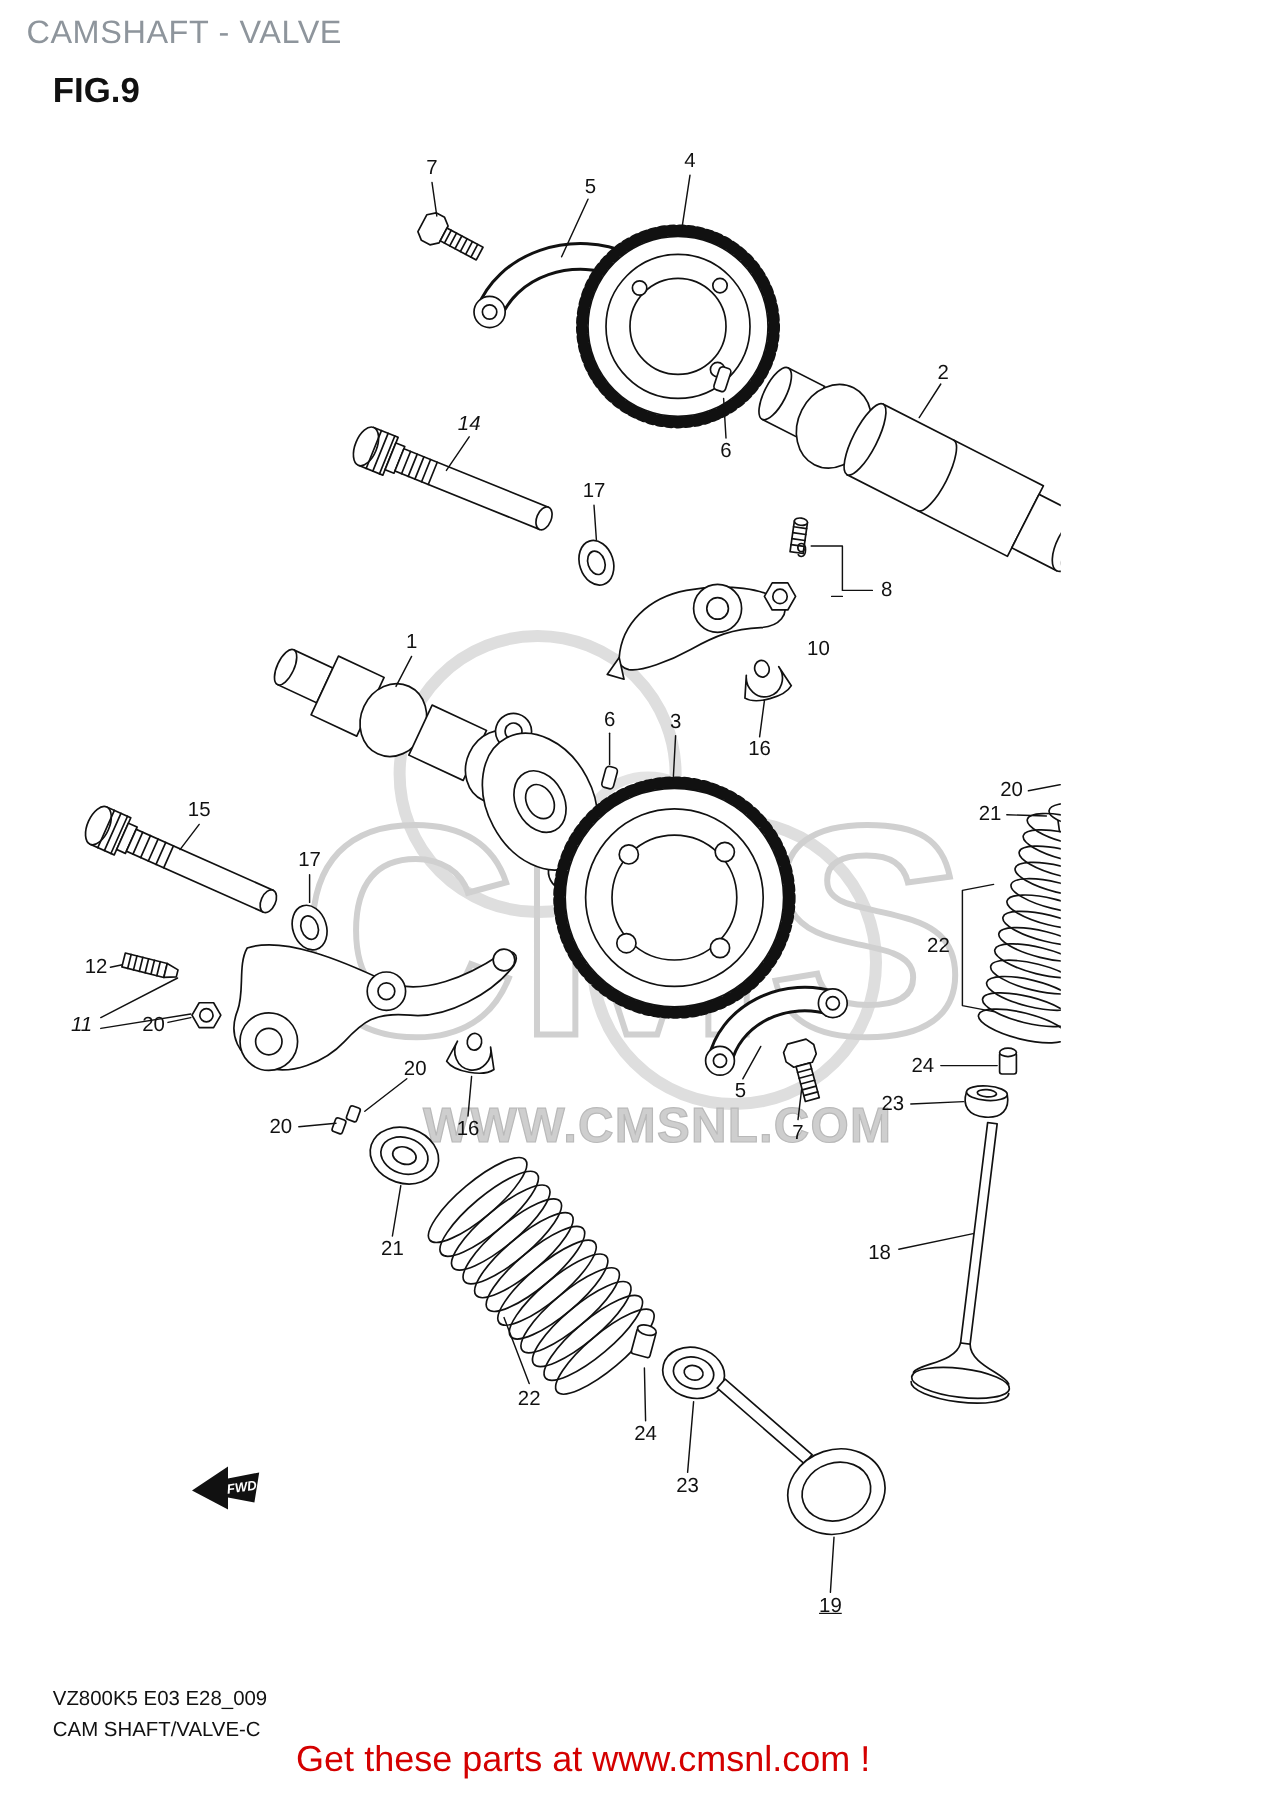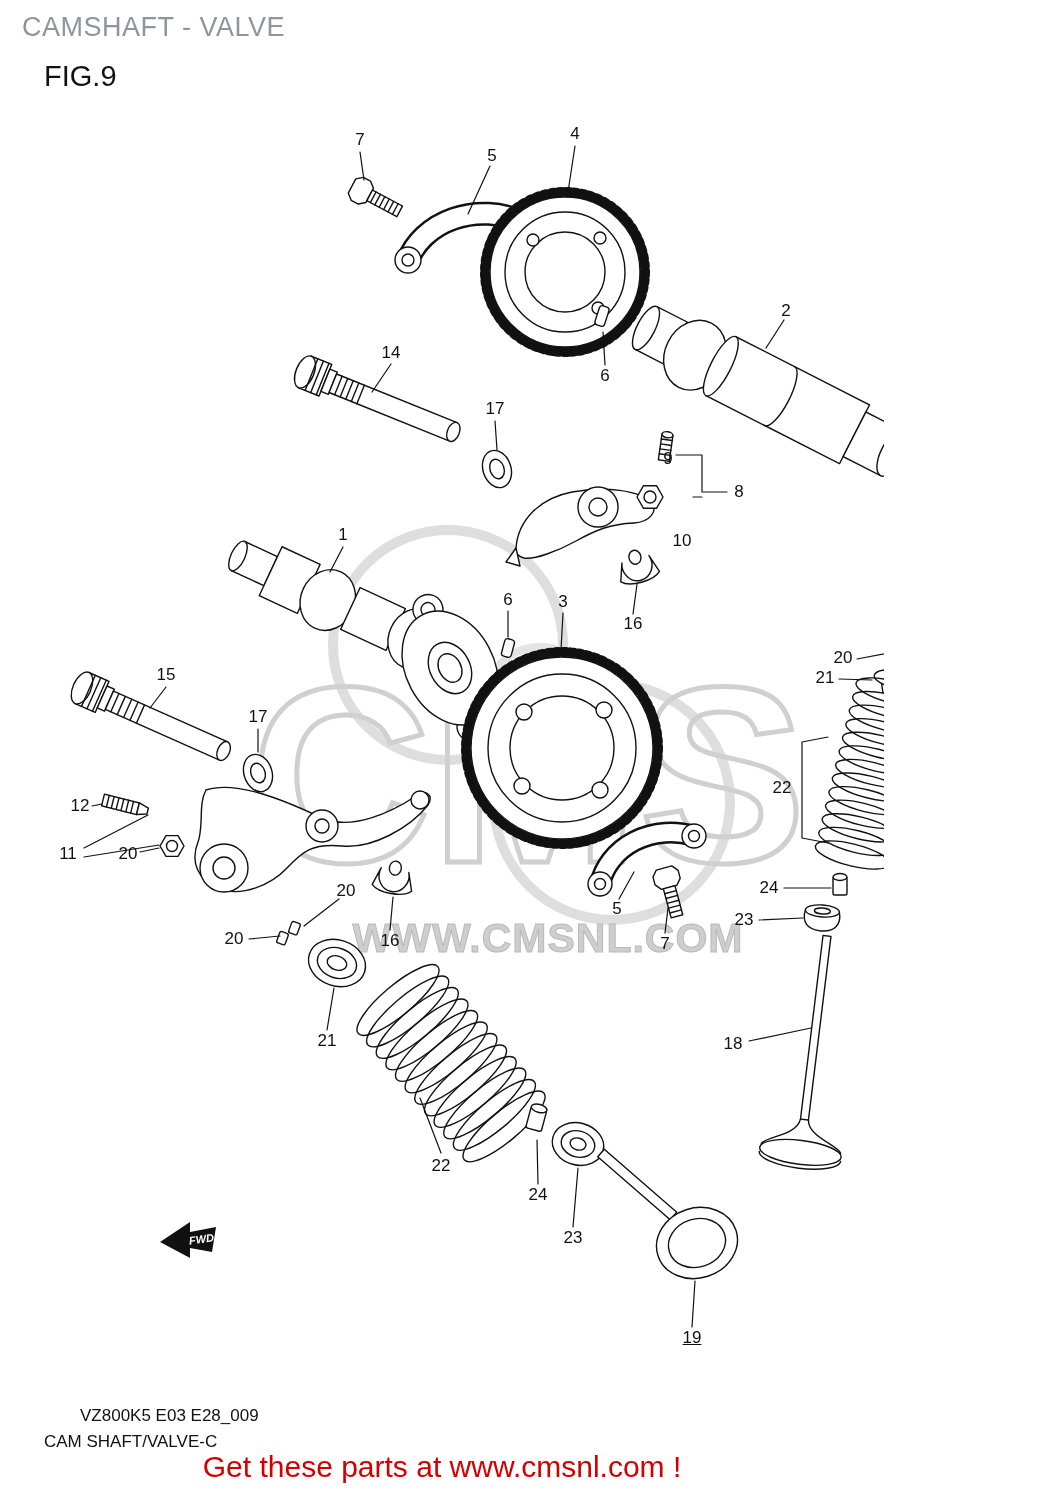--- a/index.html
+++ b/index.html
@@ -1,26 +1,26 @@
 <!DOCTYPE html>
 <html><head>
 <meta charset="utf-8">
 <style>
   html,body{margin:0;padding:0;background:#fff;}
   .page{position:relative;width:884px;height:1500px;background:#fff;overflow:hidden;
         font-family:"Liberation Sans",sans-serif;color:#111;}
   .header-title{position:absolute;left:22px;top:12px;font-size:27px;letter-spacing:.5px;color:#8e959c;}
-  .fig-label{position:absolute;left:44px;top:60px;font-size:29px;font-weight:normal;color:#111;}
+  .fig-label{position:absolute;left:44px;top:60px;font-size:29px;font-weight:bold;color:#111;}
   svg.diagram{position:absolute;left:0;top:0;}
   svg text{font-family:"Liberation Sans",sans-serif;}
   .callout-layer{position:absolute;inset:0;}
   .callout{position:absolute;transform:translate(-50%,-50%);font-size:17px;color:#111;white-space:nowrap;}
-  .footer-model{position:absolute;left:44px;top:1406px;font-size:17px;color:#111;margin-left:36px;}
+  .footer-model{position:absolute;left:44px;top:1406px;font-size:17px;color:#111;}
   .footer-figname{position:absolute;left:44px;top:1432px;font-size:17px;color:#111;}
-  .promo{position:absolute;left:0;top:1450px;width:100%;text-align:center;font-size:30px;color:#d40000;cursor:pointer;}
+  .promo{position:absolute;left:0;top:1450px;width:100%;text-align:center;font-size:30px;color:#d40000;cursor:pointer;padding-left:44px;}
 </style>
 </head>
 <body>
 
 <div class="page">
 
   <div class="header-title">CAMSHAFT - VALVE</div>
   <div class="fig-label">FIG.9</div>
 
   <svg class="diagram" width="1058" height="1500" viewBox="0 0 1058 1500">
@@ -338,38 +338,38 @@
         <text x="202" y="1243" font-size="11" font-style="italic" font-weight="bold" fill="#fff" stroke="none" text-anchor="middle" transform="rotate(-8 202 1243)">FWD</text>
       </g>
     </g>
   </svg>
 
   <div id="callouts" class="callout-layer">
       <span class="callout" style="left: 360px; top: 140px;">7</span>
       <span class="callout" style="left: 492px; top: 156px;">5</span>
       <span class="callout" style="left: 575px; top: 134px;">4</span>
       <span class="callout" style="left: 786px; top: 311px;">2</span>
-      <span class="callout" style="left: 391px; top: 353px;">14</span>
+      <span class="callout" style="left: 391px; top: 353px; font-style: italic;">14</span>
       <span class="callout" style="left: 605px; top: 376px;">6</span>
       <span class="callout" style="left: 495px; top: 409px;">17</span>
       <span class="callout" style="left: 668px; top: 459px;">9</span>
       <span class="callout" style="left: 682px; top: 497px; margin-top: 44px;">10</span>
       <span class="callout" style="left: 739px; top: 492px;">8</span>
       <span class="callout" style="left: 633px; top: 624px;">16</span>
       <span class="callout" style="left: 343px; top: 535px;">1</span>
       <span class="callout" style="left: 508px; top: 600px;">6</span>
       <span class="callout" style="left: 563px; top: 602px;">3</span>
       <span class="callout" style="left: 916px; top: 604px;">20</span>
       <span class="callout" style="left: 843px; top: 658px;">20</span>
       <span class="callout" style="left: 825px; top: 678px;">21</span>
       <span class="callout" style="left: 782px; top: 788px;">22</span>
       <span class="callout" style="left: 166px; top: 675px;">15</span>
       <span class="callout" style="left: 258px; top: 717px;">17</span>
       <span class="callout" style="left: 80px; top: 806px;">12</span>
-      <span class="callout" style="left: 68px; top: 854px;">11</span>
+      <span class="callout" style="left: 68px; top: 854px; font-style: italic;">11</span>
       <span class="callout" style="left: 128px; top: 854px;">20</span>
       <span class="callout" style="left: 346px; top: 891px;">20</span>
       <span class="callout" style="left: 390px; top: 941px;">16</span>
       <span class="callout" style="left: 234px; top: 939px;">20</span>
       <span class="callout" style="left: 617px; top: 909px;">5</span>
       <span class="callout" style="left: 665px; top: 944px;">7</span>
       <span class="callout" style="left: 327px; top: 1041px;">21</span>
       <span class="callout" style="left: 441px; top: 1166px;">22</span>
       <span class="callout" style="left: 538px; top: 1195px;">24</span>
       <span class="callout" style="left: 573px; top: 1238px;">23</span>

